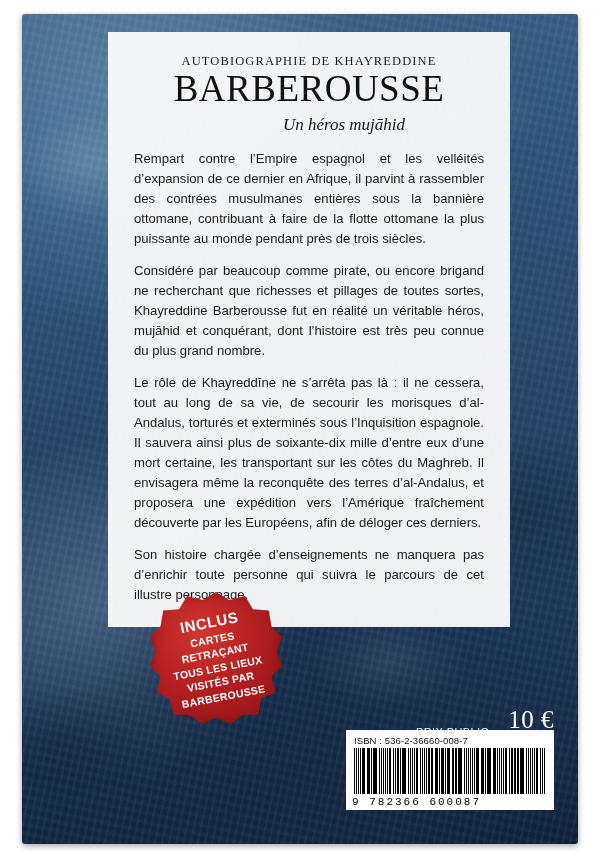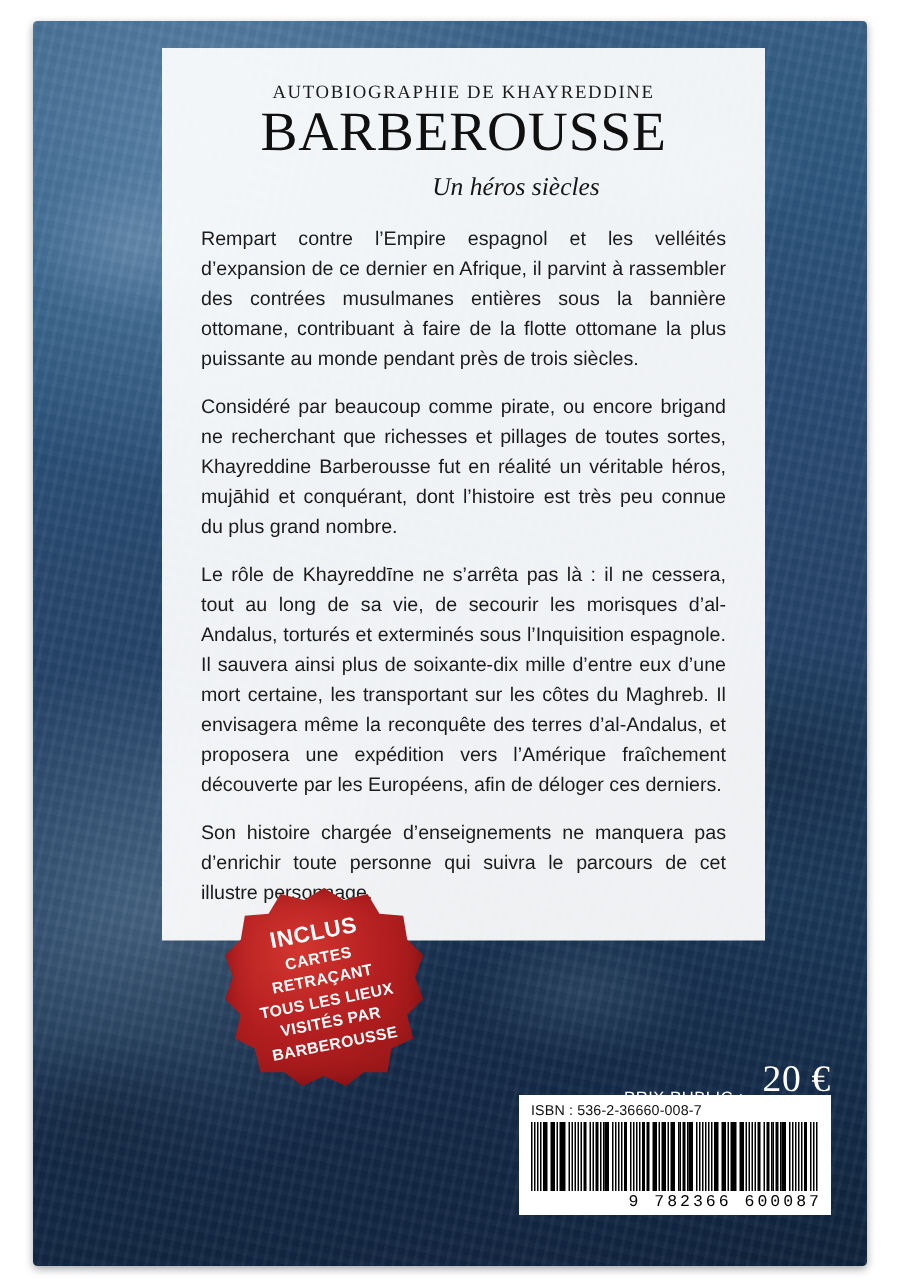--- a/index.html
+++ b/index.html
@@ -205,37 +205,37 @@
   .bars i {
     display: block;
     background: #000;
     height: 100%;
   }
   .barcode-digits {
     font-family: "Liberation Mono", monospace;
     font-size: 11px;
     letter-spacing: 2px;
     color: #000;
-    text-align: right;
+    text-align: left;
     margin-top: 2px;
   }
 </style>
 </head>
 <body>
 
 <div class="page">
 
   <div class="cover">
 
     <div class="panel">
 
       <div class="title-block">
         <div class="supertitle">AUTOBIOGRAPHIE DE KHAYREDDINE</div>
         <div class="main-title">BARBEROUSSE</div>
-        <div class="subtitle">Un héros siècles</div>
+        <div class="subtitle">Un héros mujāhid</div>
       </div>
 
       <div class="body-text">
         <p>Rempart contre l’Empire espagnol et les velléités d’expansion de ce dernier en Afrique, il parvint à rassembler des contrées musulmanes entières sous la bannière ottomane, contribuant à faire de la flotte ottomane la plus puissante au monde pendant près de trois siècles.</p>
         <p>Considéré par beaucoup comme pirate, ou encore brigand ne recherchant que richesses et pillages de toutes sortes, Khayreddine Barberousse fut en réalité un véritable héros, mujāhid et conquérant, dont l’histoire est très peu connue du plus grand nombre.</p>
         <p>Le rôle de Khayreddīne ne s’arrêta pas là : il ne cessera, tout au long de sa vie, de secourir les morisques d’al-Andalus, torturés et exterminés sous l’Inquisition espagnole. Il sauvera ainsi plus de soixante-dix mille d’entre eux d’une mort certaine, les transportant sur les côtes du Maghreb. Il envisagera même la reconquête des terres d’al-Andalus, et proposera une expédition vers l’Amérique fraîchement découverte par les Européens, afin de déloger ces derniers.</p>
         <p>Son histoire chargée d’enseignements ne manquera pas d’enrichir toute personne qui suivra le parcours de cet illustre personnage.</p>
       </div>
 
     </div>
@@ -247,21 +247,21 @@
         <span class="l">CARTES</span>
         <span class="l">RETRAÇANT</span>
         <span class="l">TOUS LES LIEUX</span>
         <span class="l">VISITÉS PAR</span>
         <span class="l">BARBEROUSSE</span>
       </div>
     </div>
 
     <div class="price-row">
       <span class="price-label">PRIX PUBLIC :</span>
-      <span class="price-value">20 €</span>
+      <span class="price-value">10 €</span>
     </div>
 
     <div class="barcode-box">
       <div class="isbn-text">ISBN : 536-2-36660-008-7</div>
       <div class="bars" id="bars">
           <i style="width: 2px; margin-right: 1px;"></i>
           <i style="width: 1px; margin-right: 1px;"></i>
           <i style="width: 1px; margin-right: 1px;"></i>
           <i style="width: 2px; margin-right: 1px;"></i>
           <i style="width: 3px; margin-right: 2px;"></i>

